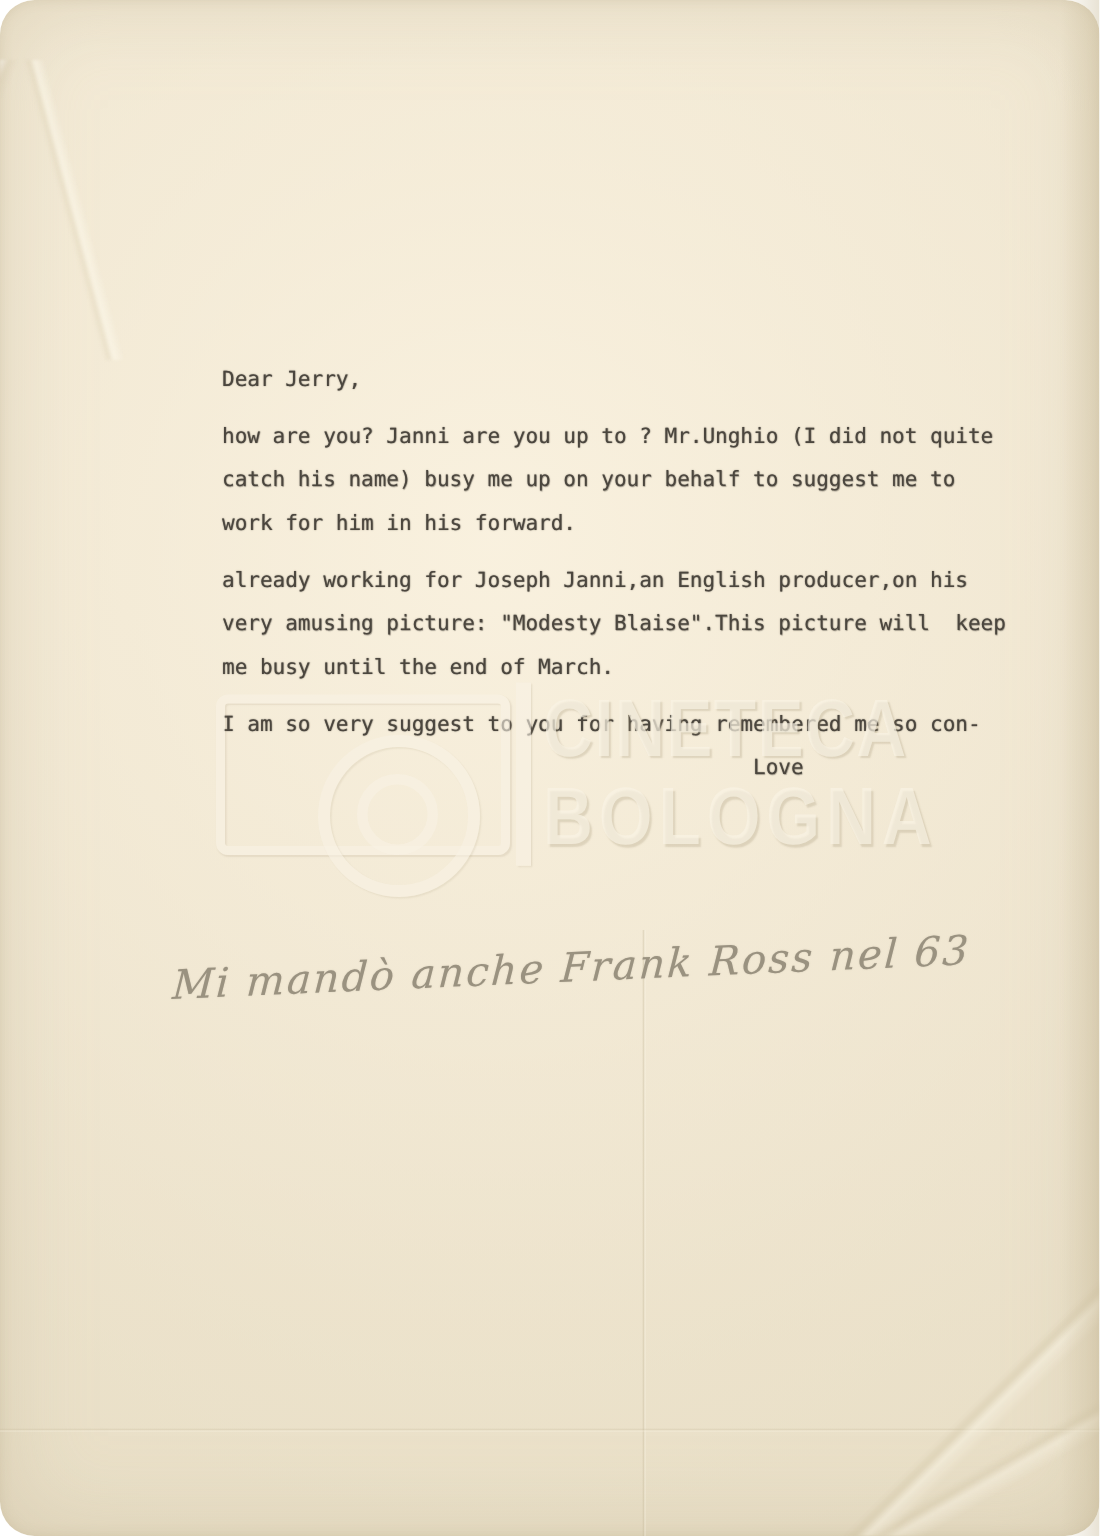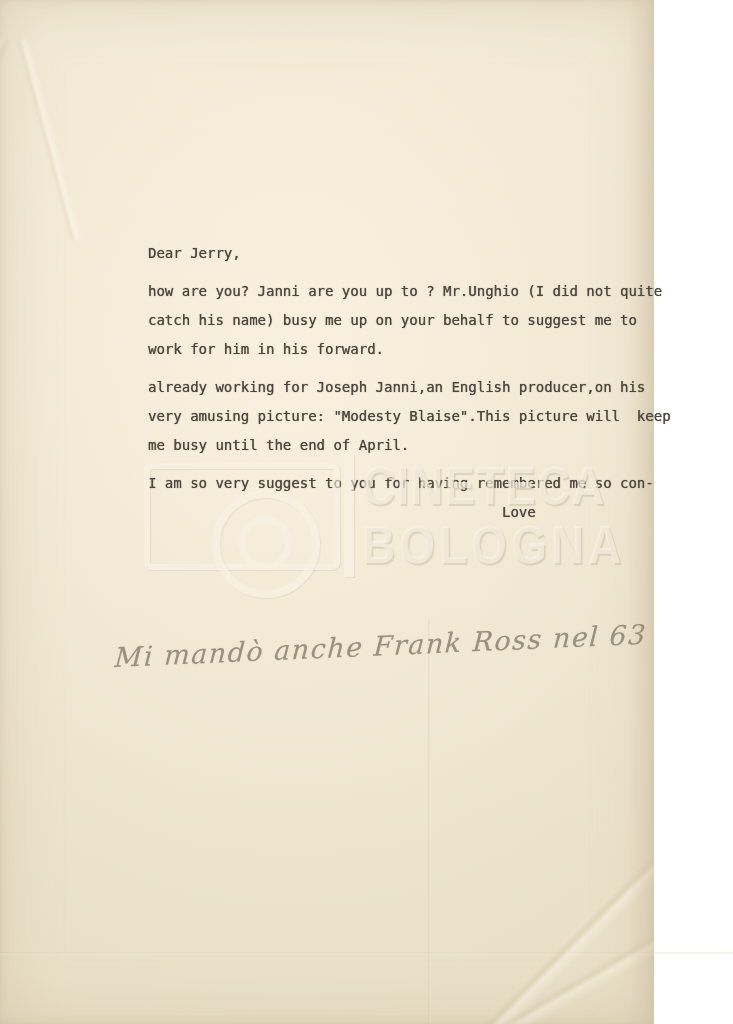--- a/index.html
+++ b/index.html
@@ -6,28 +6,29 @@
     margin: 0;
     padding: 0;
     width: 733px;
     height: 1024px;
     overflow: hidden;
     font-family: "DejaVu Sans Mono", monospace;
   }
 
   .page {
     position: relative;
-    width: 654px;
+    width: 733px;
     height: 1024px;
     background:
       radial-gradient(ellipse 120% 90% at 45% 35%, rgba(250,242,224,0.9) 0%, rgba(240,231,210,0.4) 55%, rgba(228,218,193,0.85) 100%),
       linear-gradient(180deg, #f2e9d4 0%, #efe5cf 40%, #ece2cb 75%, #e9dfc6 100%);
     box-shadow:
       inset 0 0 60px rgba(188,174,142,0.35),
       inset 0 0 8px rgba(170,155,120,0.25);
+    border-radius: 23px;
   }
 
   
   .crease { position: absolute; pointer-events: none; }
   .crease-topleft {
     left: 0; top: 40px; width: 120px; height: 200px;
     background:
       linear-gradient(115deg, rgba(255,255,255,0.5) 0%, rgba(210,198,168,0.25) 3%, transparent 6%),
       linear-gradient(75deg, transparent 40%, rgba(215,203,172,0.3) 42%, rgba(255,252,240,0.5) 44%, transparent 48%);
     filter: blur(1px);
@@ -157,21 +158,21 @@
       <div class="tline">Dear Jerry,</div>
     </div>
     <div class="para">
       <div class="tline">how are you? Janni are you up to ? Mr.Unghio (I did not quite</div>
       <div class="tline">catch his name) busy me up on your behalf to suggest me to</div>
       <div class="tline">work for him in his forward.</div>
     </div>
     <div class="para">
       <div class="tline">already working for Joseph Janni,an English producer,on his</div>
       <div class="tline">very amusing picture: "Modesty Blaise".This picture will  keep</div>
-      <div class="tline">me busy until the end of April.</div>
+      <div class="tline">me busy until the end of March.</div>
     </div>
     <div class="para">
       <div class="tline">I am so very suggest to you for having remembered me so con-</div>
     </div>
     <div class="tline closing">Love</div>
   </div>
 
   <div class="handwriting">Mi mandò anche Frank Ross nel 63</div>
 
   <div class="watermark">

